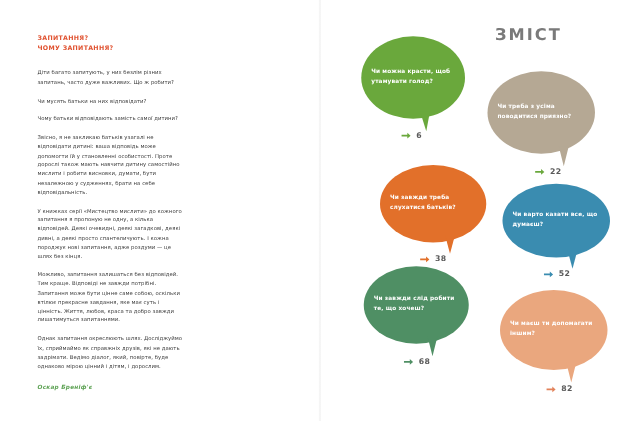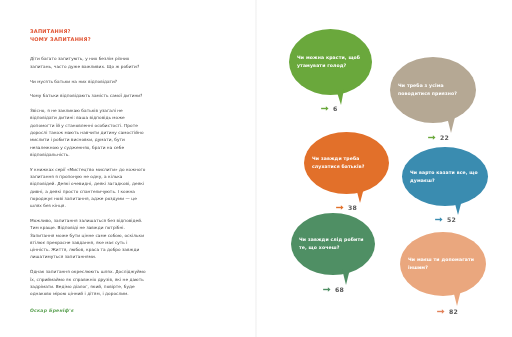--- a/index.html
+++ b/index.html
@@ -150,20 +150,21 @@
       <div class="para">Однак запитання окреслюють шлях. Досліджуймо їх, сприймаймо як справжніх друзів, які не дають задрімати. Ведімо діалог, який, повірте, буде однаково мірою цінний і дітям, і дорослим.</div>
 
       <div class="signature">Оскар Бреніф'є</div>
     </div>
   </div>
 
   <div id="spine"></div>
 
   <div id="right-page">
 
+    <div id="toc-title">ЗМІСТ</div>
 
     <div class="bubble-group" style="left:32px; top:29px; width:98px; height:96px;">
       <div class="bubble" style="width:83px; height:66px; background:#6aa83c;">
         <div class="bubble-text">Чи можна красти, щоб утамувати голод?</div>
         <div class="tail" style="left:47px; top:60px; border-left:5px solid transparent; border-right:3px solid transparent; border-top:16px solid #6aa83c;"></div>
       </div>
       <div class="page-ref" style="left:32px; top:76px;">
         <span class="arrow-icon">
           <svg viewBox="0 0 10 8" width="9" height="7">
             <path d="M0 4 L7 4" stroke="#6aa83c" stroke-width="1.6" fill="none"></path>

